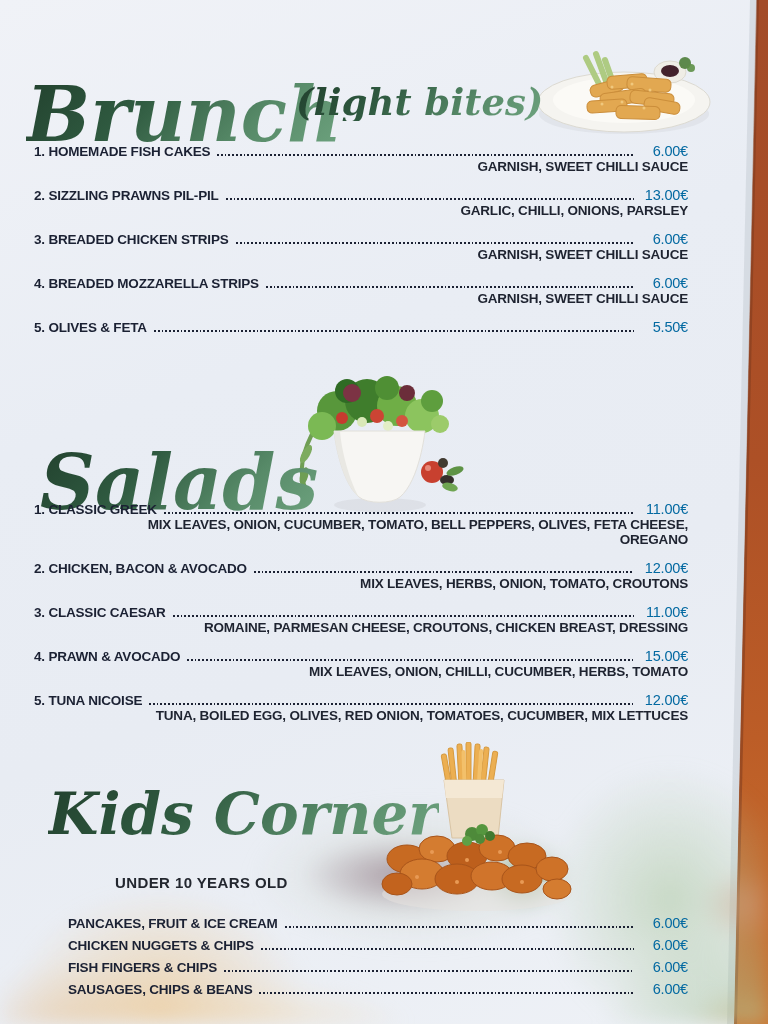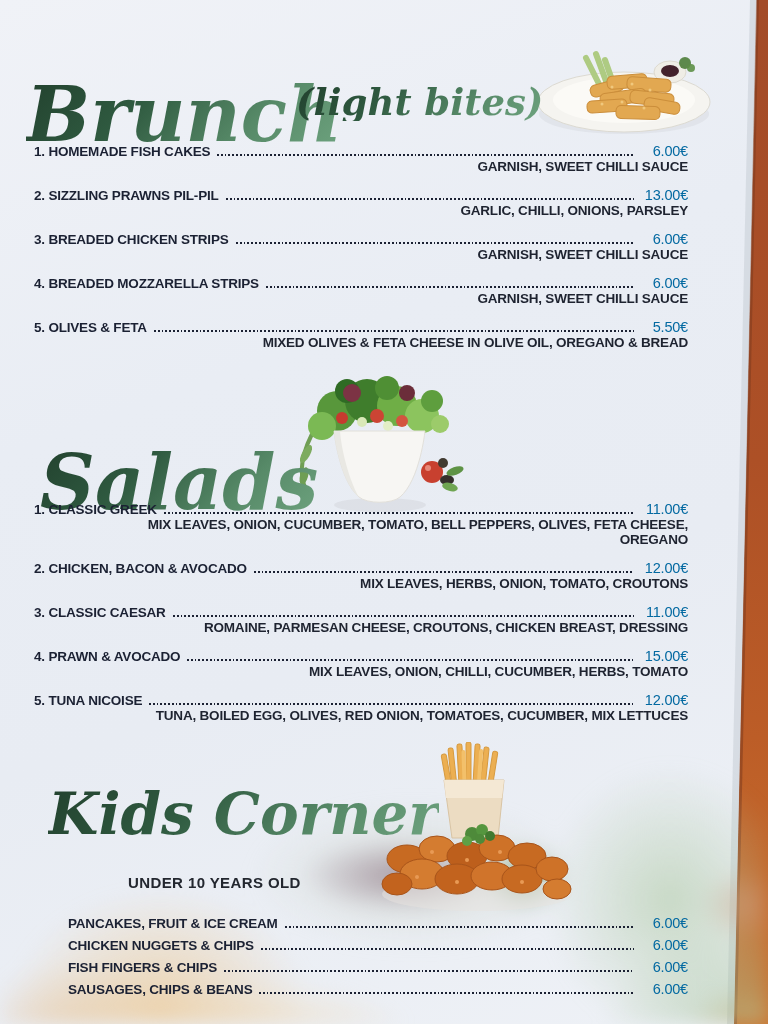--- a/index.html
+++ b/index.html
@@ -55,21 +55,21 @@
       background:linear-gradient(135deg,#22412e 0%,#2f5a40 35%,#578a68 70%,#6ea37f 100%);
       -webkit-background-clip:text; background-clip:text; color:transparent;
     }
   }
   .title-brunch   { left:26px;  top:26px;  font-size:76px; }
   .subtitle-brunch{ left:296px; top:84px;  font-size:37px; }
   .title-salads   { left:40px;  top:394px; font-size:76px; }
   .title-kids     { left:48px;  top:768px; font-size:58px;margin-top:17px; }
 
   .note {
-    position:absolute; z-index:4; left:128px; top:874px;
+    position:absolute; z-index:4; left:115px; top:874px;
     font-size:15px; font-weight:bold; letter-spacing:.4px; color:#23272f;
   }
 
   
   .items { position:absolute; z-index:4; }
   .items-brunch { left:34px; top:144px; width:654px; }
   .items-salads { left:34px; top:502px; width:654px; }
   .items-kids   { left:68px; top:916px; width:620px; }
   .mi { margin-bottom:14px; }
   .items-kids .mi { margin-bottom:7px; }
@@ -167,21 +167,20 @@
         <span class="mi-price">6.00€</span>
       </div>
       <div class="mi-desc">GARNISH, SWEET CHILLI SAUCE</div>
     </div>
     <div class="mi">
       <div class="mi-row">
         <span class="mi-name">5. OLIVES &amp; FETA</span>
         <span class="dots"></span>
         <span class="mi-price">5.50€</span>
       </div>
-      <div class="mi-desc">MIXED OLIVES &amp; FETA CHEESE IN OLIVE OIL, OREGANO &amp; BREAD</div>
     </div>
   </div>
 
 <h1 class="script title-salads">Salads</h1>
 
 <svg class="photo" style="left:282px;top:376px;" width="195" height="140" viewBox="0 0 195 140">
   <ellipse cx="98" cy="129" rx="46" ry="7" fill="#d8dbe1" opacity="0.7"></ellipse>
   <path d="M30,58 C18,82 16,104 28,120" stroke="#6f9e54" stroke-width="4" fill="none"></path>
   <ellipse cx="24" cy="78" rx="10" ry="4" fill="#7cab5e" transform="rotate(-60 24 78)"></ellipse>
   <ellipse cx="22" cy="100" rx="9" ry="4" fill="#6f9e54" transform="rotate(-75 22 100)"></ellipse>

